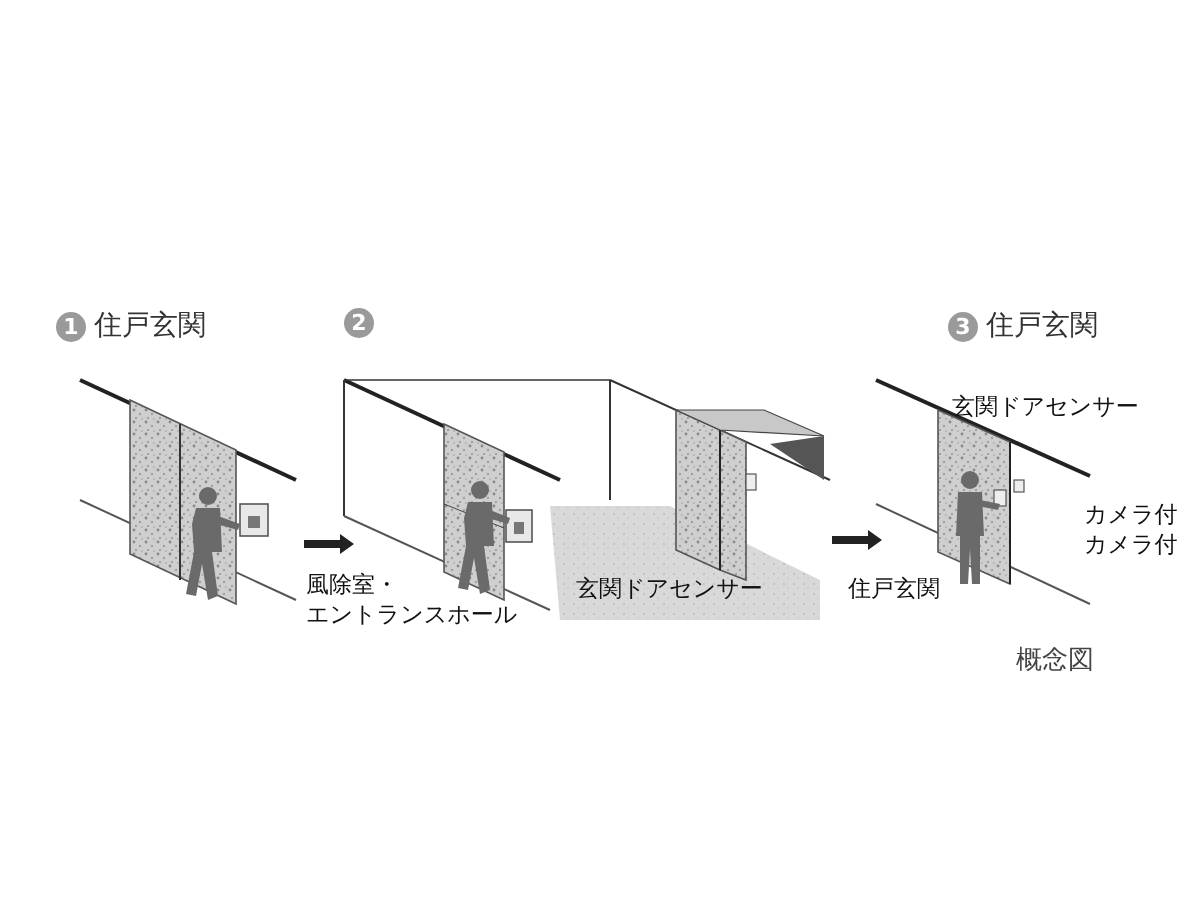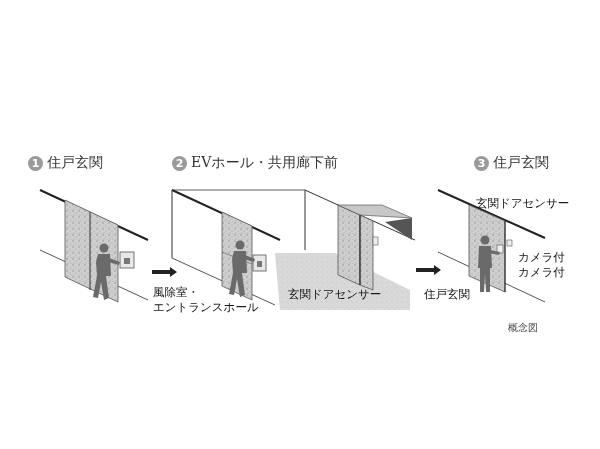--- a/index.html
+++ b/index.html
@@ -1,21 +1,21 @@
 <!DOCTYPE html>
 <html><head>
   <meta charset="utf-8">
   <style>
     html, body { margin:0; padding:0; background:#ffffff; }
     body { width:600px; height:449px; position:relative; overflow:hidden; font-family:"DejaVu Sans", sans-serif; }
     .step-title { position:absolute; display:flex; align-items:center; gap:4px; font-family:"DejaVu Serif", serif; font-size:14px; color:#333; white-space:nowrap; }
     .step-num { width:15px; height:15px; border-radius:50%; background:#9a9a9a; color:#fff; font-size:11px; font-weight:bold; display:flex; align-items:center; justify-content:center; font-family:"DejaVu Sans", sans-serif; }
     .label { position:absolute; font-size:11.5px; color:#111; white-space:nowrap; line-height:15px; }
     .label.bold { font-weight:normal; }
-    .note { position:absolute; font-size:10px; color:#444; }
+    .note { position:absolute; font-size:13px; color:#444; }
     svg.scene { position:absolute; left:0; top:0; }
   </style>
 </head>
 <body>
 
 <svg class="scene" width="600" height="449" viewBox="0 0 600 449">
   <defs>
     <pattern id="granite" width="6" height="6" patternUnits="userSpaceOnUse">
       <rect width="6" height="6" fill="#cfcfcf"></rect>
       <circle cx="1" cy="1" r="0.7" fill="#8a8a8a"></circle>
@@ -85,31 +85,30 @@
     </g>
   </g>
 </svg>
 
 <div class="step-title" style="left:28px; top:154px;">
   <span class="step-num">1</span>
   <span>住戸玄関</span>
 </div>
 <div class="step-title" style="left:172px; top:154px;">
   <span class="step-num">2</span>
-  <span>EVホール・共用廊下前</span>
 </div>
 <div class="step-title" style="left:474px; top:154px;">
   <span class="step-num">3</span>
   <span>住戸玄関</span>
 </div>
 
 <div class="label" style="left:153px; top:285px;">
   <div>風除室・</div>
   <div>エントランスホール</div>
 </div>
 <div class="label bold" style="left:288px; top:287px;">玄関ドアセンサー</div>
 <div class="label" style="left:424px; top:287px;">住戸玄関</div>
 <div class="label bold" style="left:476px; top:196px;">玄関ドアセンサー</div>
-<div class="label bold" style="left:500px; top:250px;padding-left:18px;">
+<div class="label bold" style="left:524px; top:250px;padding-left:18px;">
   <div>カメラ付</div>
   <div>カメラ付</div>
 </div>
 <div class="note" style="left:508px; top:321px;">概念図</div>
 
 </body></html>

